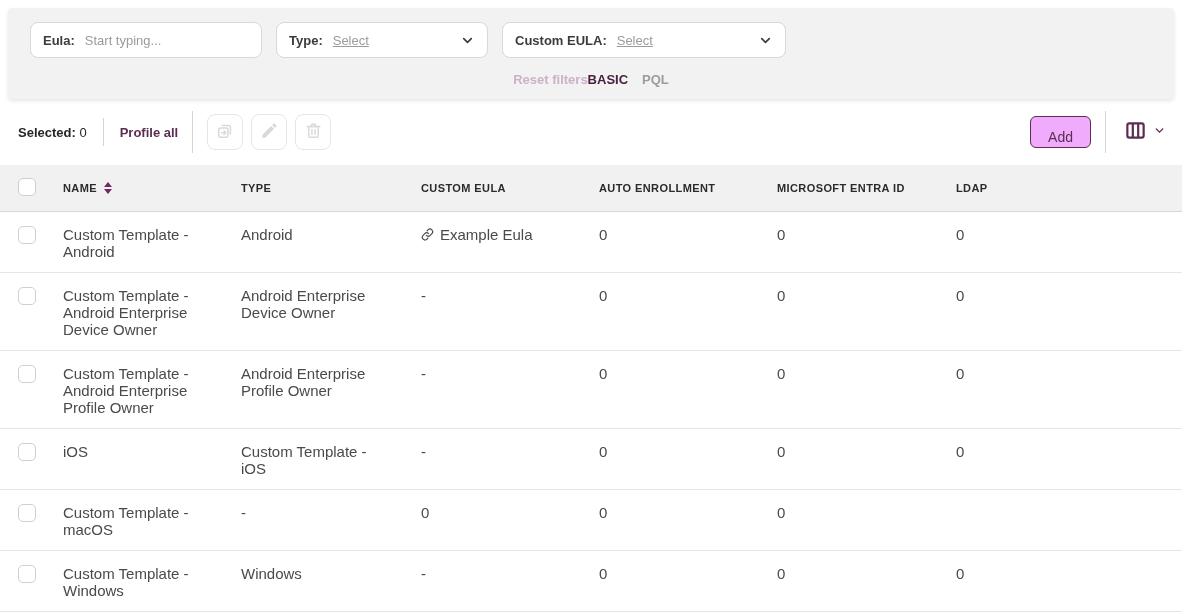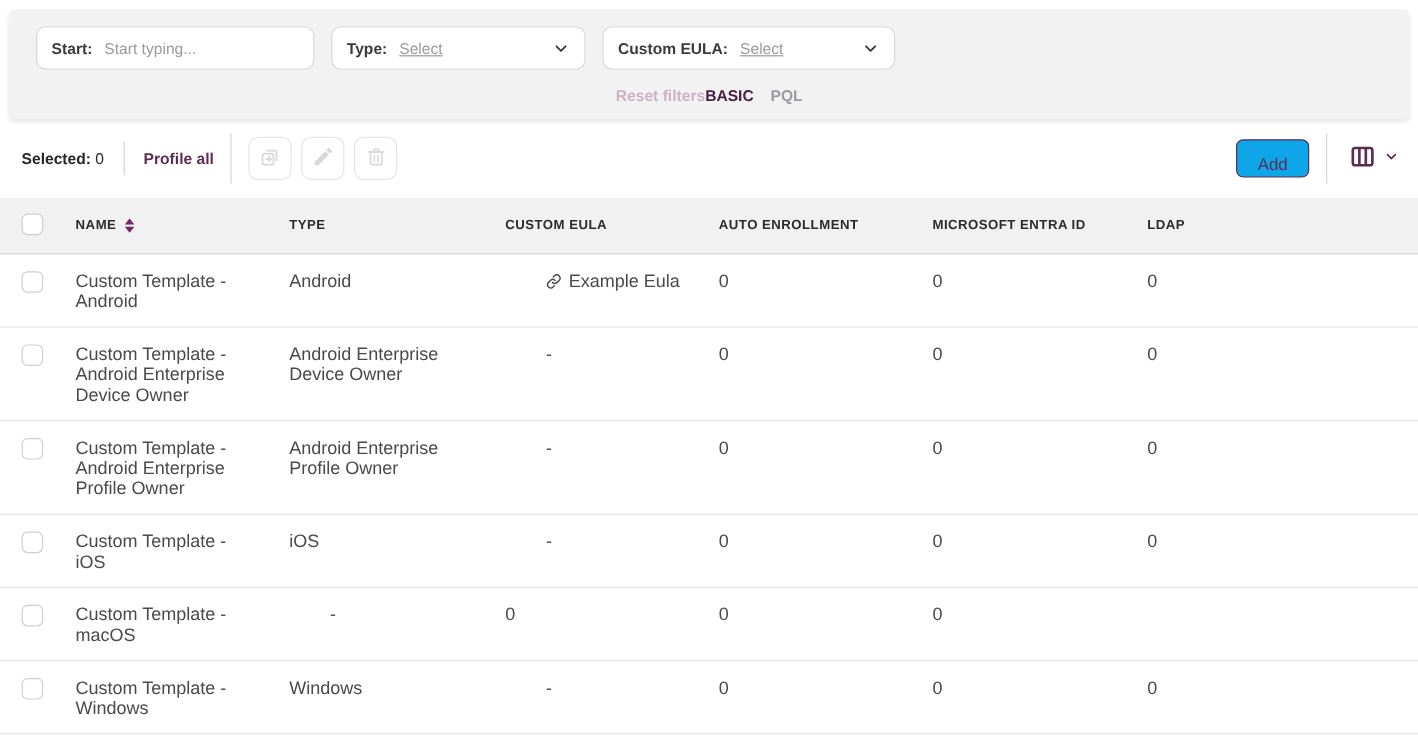--- a/index.html
+++ b/index.html
@@ -31,21 +31,21 @@
   .filter-box .flabel { font-size: 13px; font-weight: bold; color: #3b3b3b; margin-right: 10px; white-space: nowrap; }
   .filter-box input {
     border: none; outline: none; background: transparent;
     font-family: "Liberation Sans", sans-serif;
     font-size: 13px; color: #444; flex: 1; min-width: 0;
   }
   .filter-box input::placeholder { color: #9b9b9b; }
   .filter-box .ph { font-size: 13px; color: #9b9b9b; flex: 1; text-decoration: underline; }
   .fb-name { width: 232px; }
   .fb-type { width: 212px; }
-  .fb-eula { width: 244px; }
+  .fb-eula { width: 284px; }
   .chev { display: flex; align-items: center; color: #3a3a3a; }
   .filter-footer { display: flex; justify-content: center; align-items: center; margin-top: 14px; }
   .reset-filters { font-size: 13px; font-weight: bold; color: #cbb2c5; cursor: default; }
   .mode-toggle { display: flex; gap: 14px; }
   .mode-basic { font-size: 13px; font-weight: bold; color: #49203f; cursor: pointer; }
   .mode-pql { font-size: 13px; font-weight: bold; color: #9b9ba1; cursor: pointer; }
 
   
   .toolbar {
     height: 66px;
@@ -61,21 +61,21 @@
   .deselect-all { font-size: 13px; font-weight: bold; color: #5c2d51; cursor: pointer; text-decoration: none; white-space: nowrap; }
   .iconbtn {
     width: 36px; height: 36px;
     border: 1px solid #e6e6e6; border-radius: 8px;
     background: #fff; margin-right: 8px;
     display: flex; align-items: center; justify-content: center;
     color: #d9d9d9; cursor: default;
   }
   .add-btn {
     height: 32px; padding: 12px 17px;
-    background: #0ea5e9;
+    background: #f0abfc;
     border: 1.5px solid #5c2d51; border-radius: 6px;
     color: #5c2d51; font-size: 14px;
     font-family: "Liberation Sans", sans-serif;
     cursor: pointer;
   }
   .columns-btn {
     background: none; border: none; cursor: pointer;
     display: flex; align-items: center; gap: 6px;
     color: #5c2d51; padding: 0 4px;
   }
@@ -105,32 +105,32 @@
     cursor: pointer;
   }
   .tr {
     padding: 14px 0 12px 0;
     border-bottom: 1px solid #e6e6e6;
     align-items: start;
     font-size: 15px; color: #4a4a4a; line-height: 17px;
   }
   .tr .cb-cell { padding-left: 18px; }
   .td.wrap { padding-right: 30px; }
-  .eula-cell { display: flex; align-items: center; gap: 6px; margin-left: 34px; }
+  .eula-cell { display: flex; align-items: center; gap: 6px; }
   .link-ic { display: inline-flex; color: #4a4a4a; }
 </style>
 </head>
 <body>
 
 <div class="page">
 
   <div class="filter-panel">
     <div class="filter-row">
       <div class="filter-box fb-name">
-        <span class="flabel">Start:</span>
+        <span class="flabel">Eula:</span>
         <input type="text" placeholder="Start typing..." style="">
       </div>
       <div class="filter-box fb-type">
         <span class="flabel">Type:</span>
         <span class="ph">Select</span>
         <span class="chev">
           <svg width="15" height="15" viewBox="0 0 24 24" fill="none" stroke="currentColor" stroke-width="2.6" stroke-linecap="round" stroke-linejoin="round">
               <path d="M6 9l6 6 6-6"></path>
             </svg>
         </span>
@@ -279,22 +279,22 @@
     </div>
     <div class="td">0</div>
     <div class="td">0</div>
     <div class="td">0</div>
   </div>
 
   <div class="tr grid-cols">
     <div class="cb-cell">
       <span class="checkbox"></span>
     </div>
+    <div class="td wrap">iOS</div>
     <div class="td wrap">Custom Template - iOS</div>
-    <div class="td wrap">iOS</div>
     <div class="td eula-cell">
 
       <span>-</span>
     </div>
     <div class="td">0</div>
     <div class="td">0</div>
     <div class="td">0</div>
   </div>
 
   <div class="tr grid-cols">

